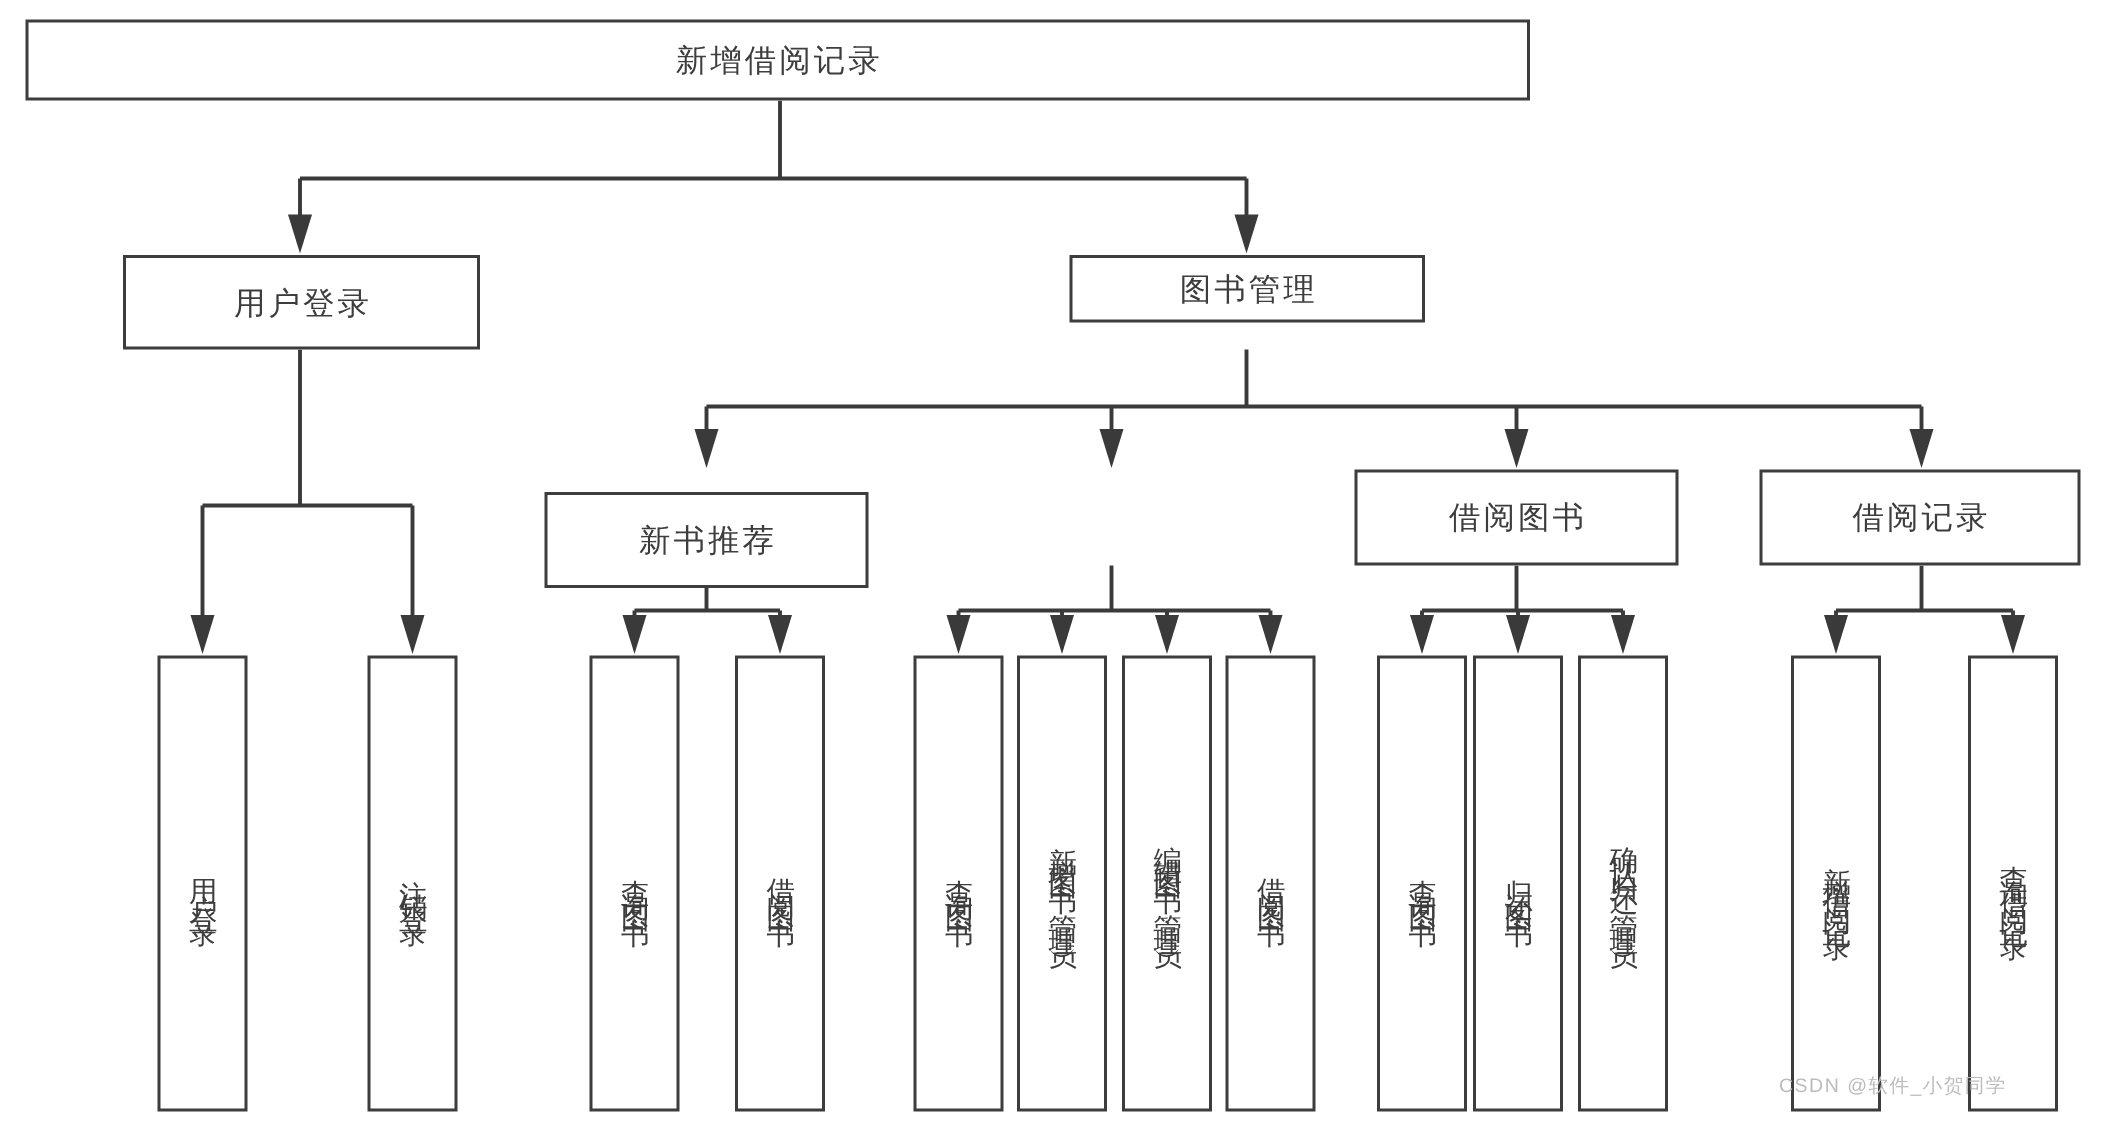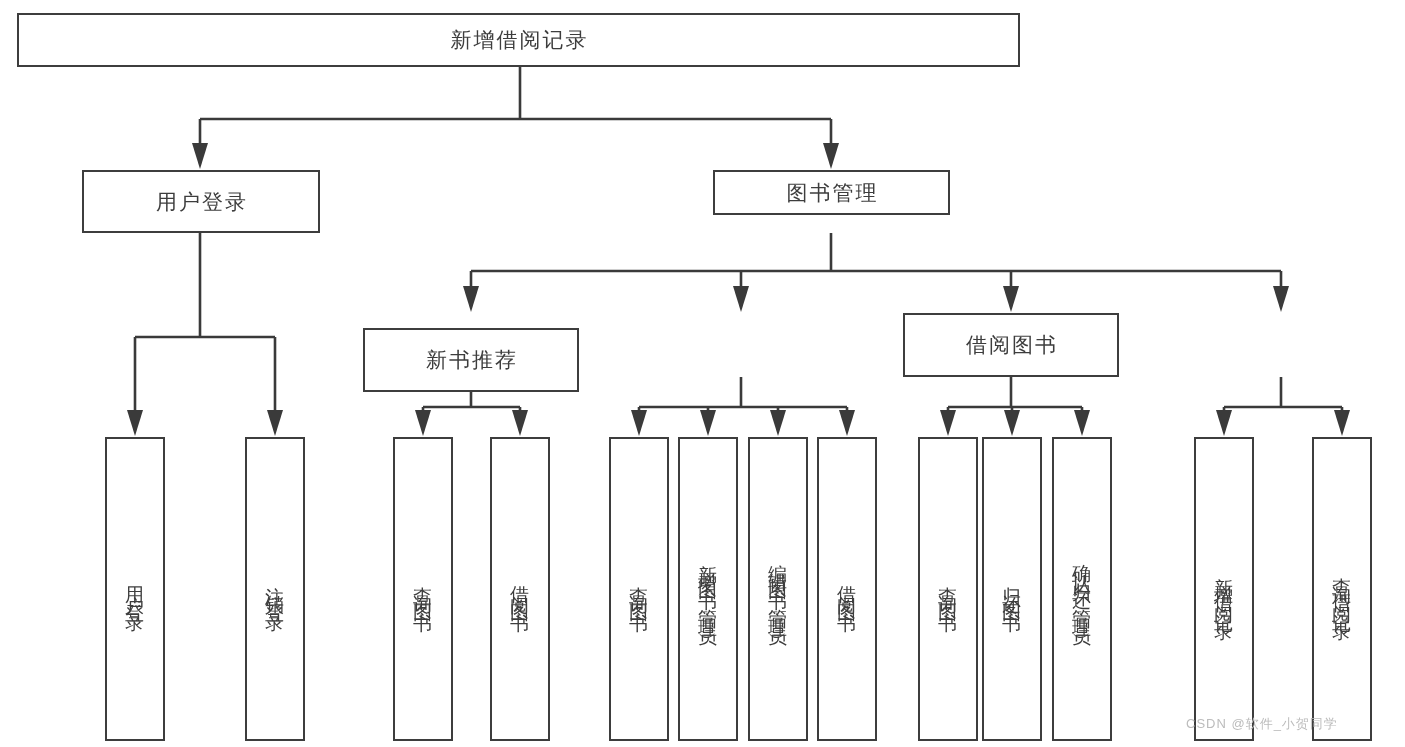--- a/index.html
+++ b/index.html
@@ -92,20 +92,23 @@
   <div class="node hnode" style="left:713px;top:170px;width:237px;height:45px;">
     <span>图书管理</span>
   </div>
 
   <div class="node hnode" style="left:363px;top:328px;width:216px;height:64px;">
     <span>新书推荐</span>
   </div>
   <div class="node hnode" style="left:903px;top:313px;width:216px;height:64px;">
     <span>借阅图书</span>
   </div>
+  <div class="node hnode" style="left:1173px;top:313px;width:214px;height:64px;">
+    <span>借阅记录</span>
+  </div>
 
   <div class="node vnode" style="left:105px;">
     <span>用户登录</span>
   </div>
   <div class="node vnode" style="left:245px;">
     <span>注销登录</span>
   </div>
 
   <div class="node vnode" style="left:393px;">
     <span>查询图书</span>

